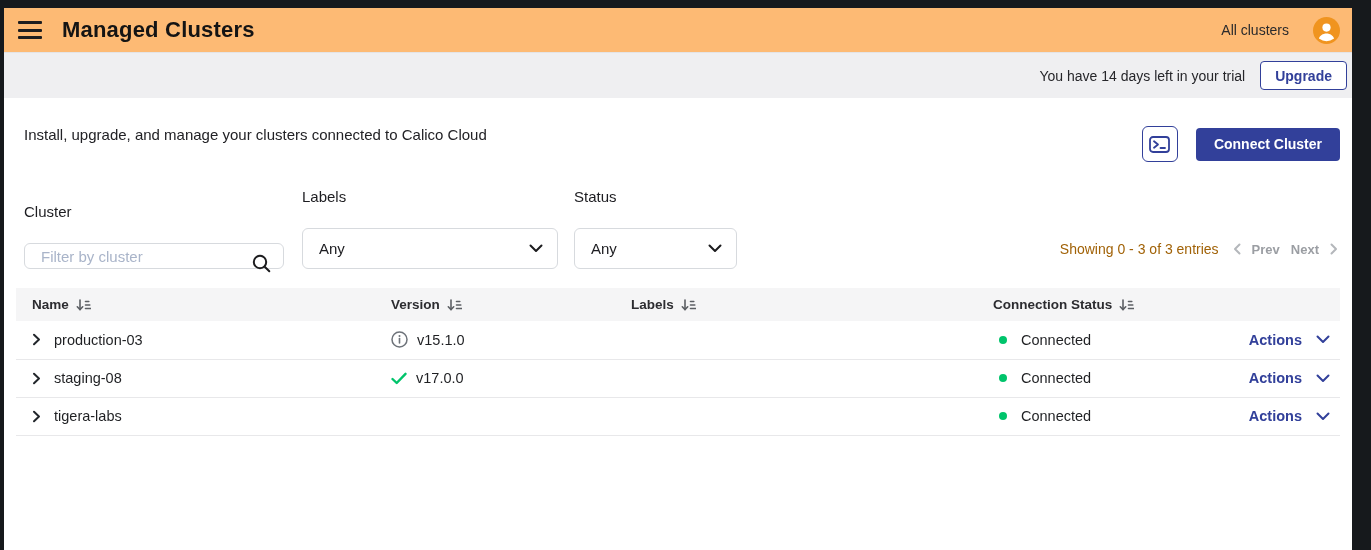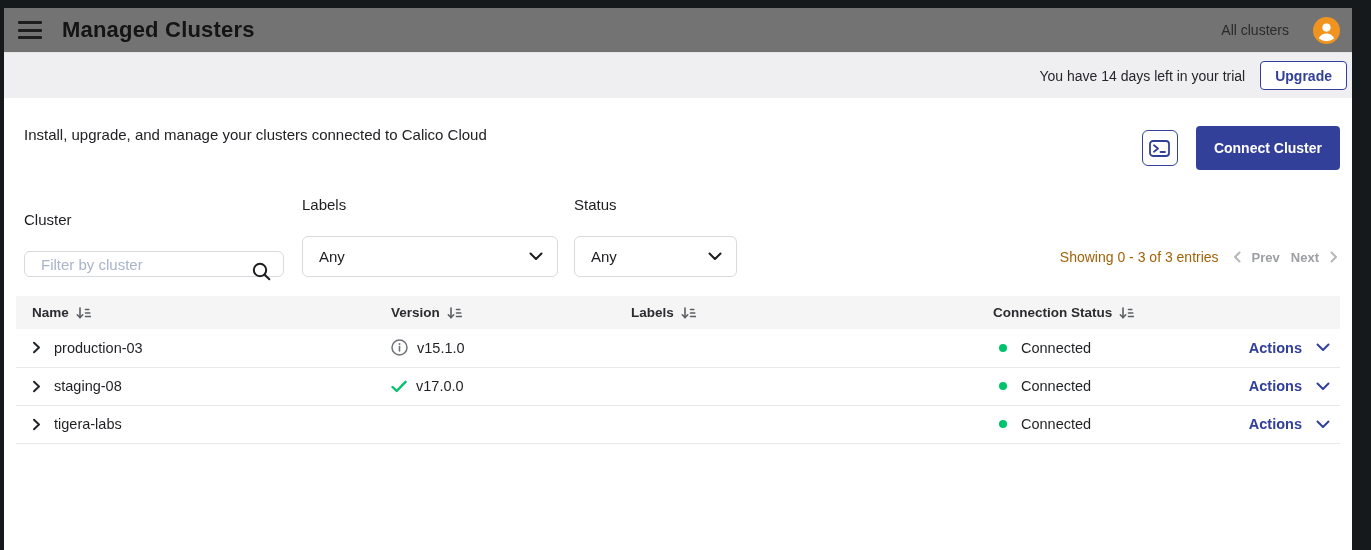--- a/index.html
+++ b/index.html
@@ -15,21 +15,21 @@
     width: 1348px; height: 542px;
     background: #ffffff;
     display: flex; flex-direction: column;
   }
 
   
   .appbar {
     height: 45px; flex: 0 0 45px;
     display: flex; align-items: center;
     padding: 0 12px 0 14px;
-    background: #737373;
+    background: #fdba74;
     border-bottom: 1px solid #e4e4e6;
   }
   .hamburger { width: 24px; height: 18px; display: flex; flex-direction: column; justify-content: space-between; cursor: pointer; margin-right: 20px; }
   .hamburger span { display: block; height: 3px; background: #1d1d1f; border-radius: 1px; }
   .app-title { font-size: 22px; font-weight: 700; color: #141414; letter-spacing: 0.2px; }
   .appbar-right { margin-left: auto; display: flex; align-items: center; gap: 24px; }
   .scope-label { font-size: 14px; color: #2a2a2c; }
   .avatar { width: 27px; height: 27px; cursor: pointer; }
 
   
@@ -57,21 +57,21 @@
   .description { font-size: 15px; color: #222226; }
   .toolbar-actions { display: flex; align-items: center; gap: 18px; }
   .icon-btn {
     width: 36px; height: 36px; background: #fff;
     border: 1px solid #32409a; border-radius: 6px;
     display: flex; align-items: center; justify-content: center; cursor: pointer;
   }
   .connect-btn {
     background: #32409a; color: #fff; border: none; border-radius: 4px;
     font-size: 14px; font-weight: 600; font-family: inherit;
-    height: 44px; padding: 0 18px; cursor: pointer;
+    height: 33px; padding: 0 18px; cursor: pointer;
   }
 
   
   .filters-row {
     margin-top: 26px; padding-left: 8px;
     display: flex; align-items: flex-end;
   }
   .filter-group { display: flex; flex-direction: column; gap: 23px; }
   .filter-label { font-size: 15px; color: #1d1d21; }
   .g-cluster { width: 260px; margin-right: 18px; }

